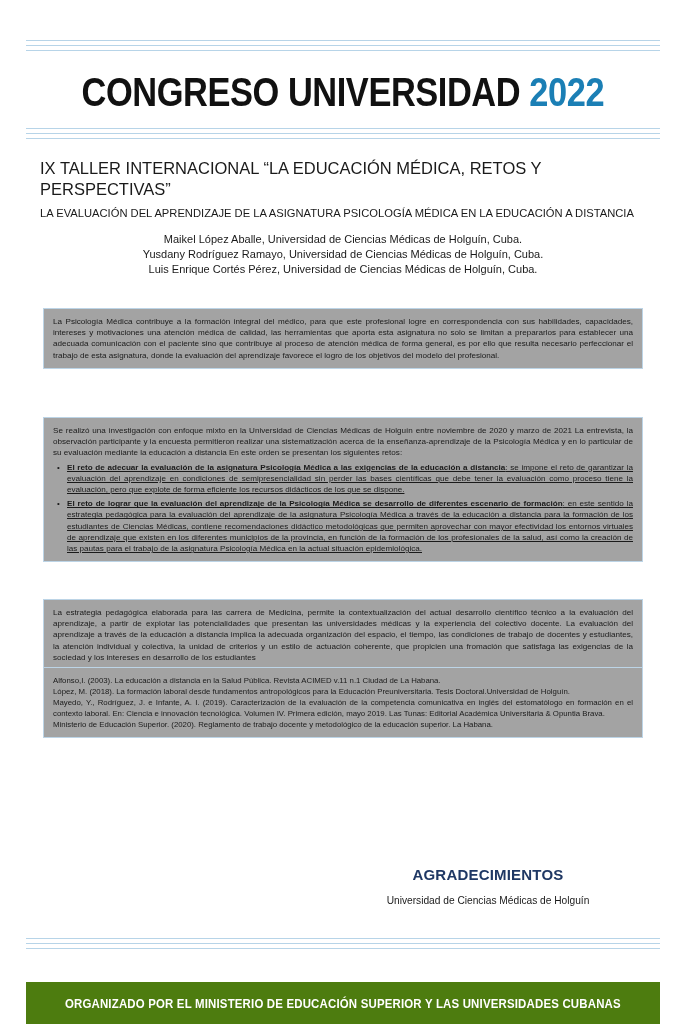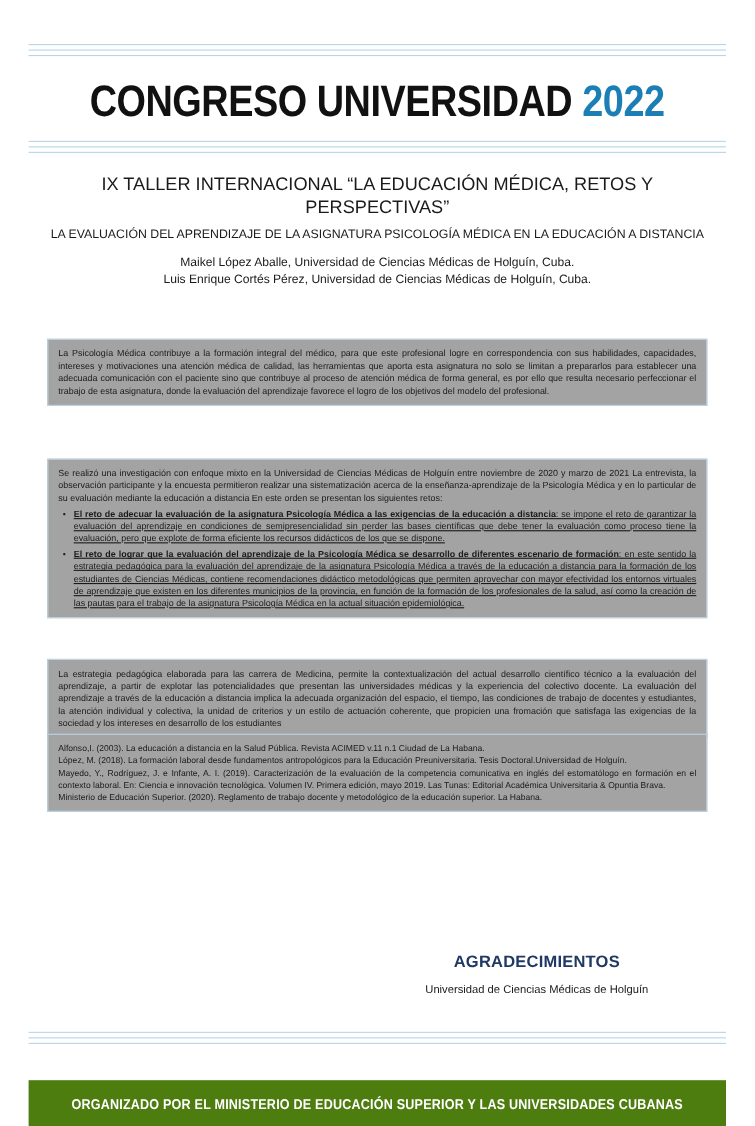--- a/index.html
+++ b/index.html
@@ -59,21 +59,20 @@
   }
   .mast-black { color: #111111; }
   .mast-year  { color: #1b7fb5; }
 
   
   .title-block {
     position: absolute;
     top: 158px;
     left: 40px;
     right: 40px;
-    text-align: center;
   }
   .talk-title {
     font-size: 16.5px;
     line-height: 21px;
     color: #1a1a1a;
     margin: 0;
     font-weight: normal;
   }
   .paper-subtitle {
     font-size: 11.2px;
@@ -222,20 +221,21 @@
   <div class="rule r3"></div>
 </div>
 
 <div class="title-block">
   <h1 class="talk-title">IX TALLER INTERNACIONAL “LA EDUCACIÓN MÉDICA, RETOS Y PERSPECTIVAS”</h1>
   <h2 class="paper-subtitle">LA EVALUACIÓN DEL APRENDIZAJE DE LA ASIGNATURA PSICOLOGÍA MÉDICA EN LA EDUCACIÓN A DISTANCIA</h2>
 </div>
 
 <div class="authors">
   <span class="author-line">Maikel López Aballe, Universidad de Ciencias Médicas de Holguín, Cuba.</span>
+  <span class="author-line">Yusdany Rodríguez Ramayo, Universidad de Ciencias Médicas de Holguín, Cuba.</span>
   <span class="author-line">Luis Enrique Cortés Pérez, Universidad de Ciencias Médicas  de Holguín, Cuba.</span>
 </div>
 
 <div class="section-heading" style="top:293px;">1. INTRODUCCION (OBJETIVOS)</div>
 <div class="content-box" style="top:308px;">
   <p>La Psicología Médica contribuye a la formación integral del médico, para que este profesional logre en correspondencia con sus habilidades, capacidades, intereses y motivaciones una atención médica de calidad, las herramientas que aporta esta asignatura no solo se limitan a prepararlos   para establecer una adecuada comunicación  con el paciente sino que contribuye al proceso de atención médica de forma general, es por ello que resulta necesario perfeccionar el trabajo de esta asignatura, donde la evaluación del aprendizaje favorece el logro de los objetivos del modelo del profesional.</p>
 </div>
 
 <div class="section-heading" style="top:378px;">2. DESARROLLO</div>
 <div class="content-box" style="top:393px;margin-top:24px;">

